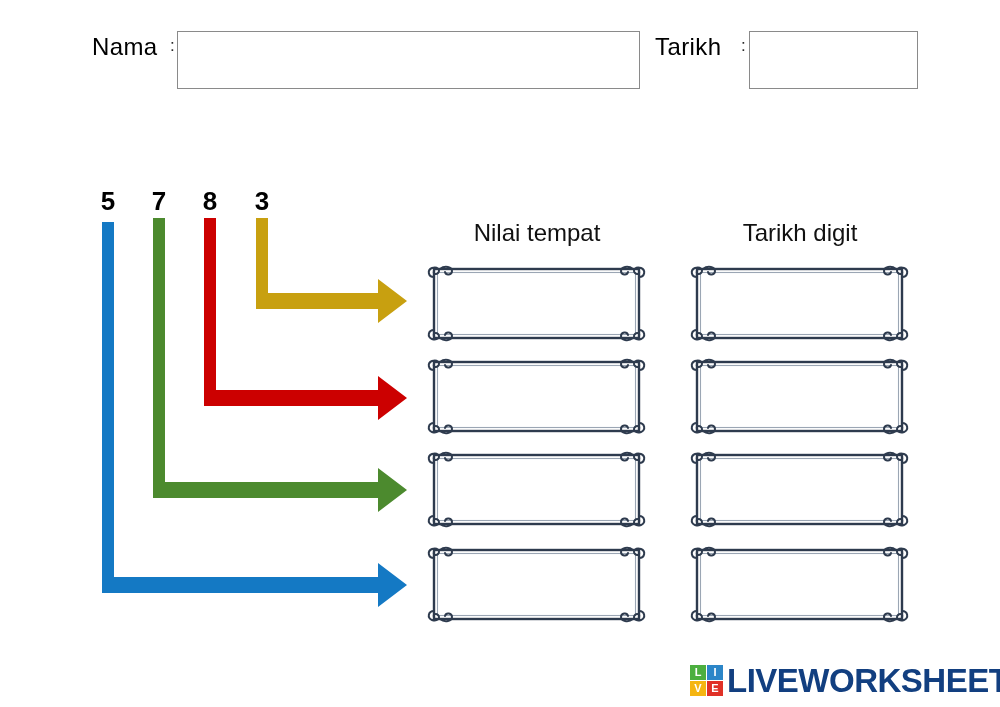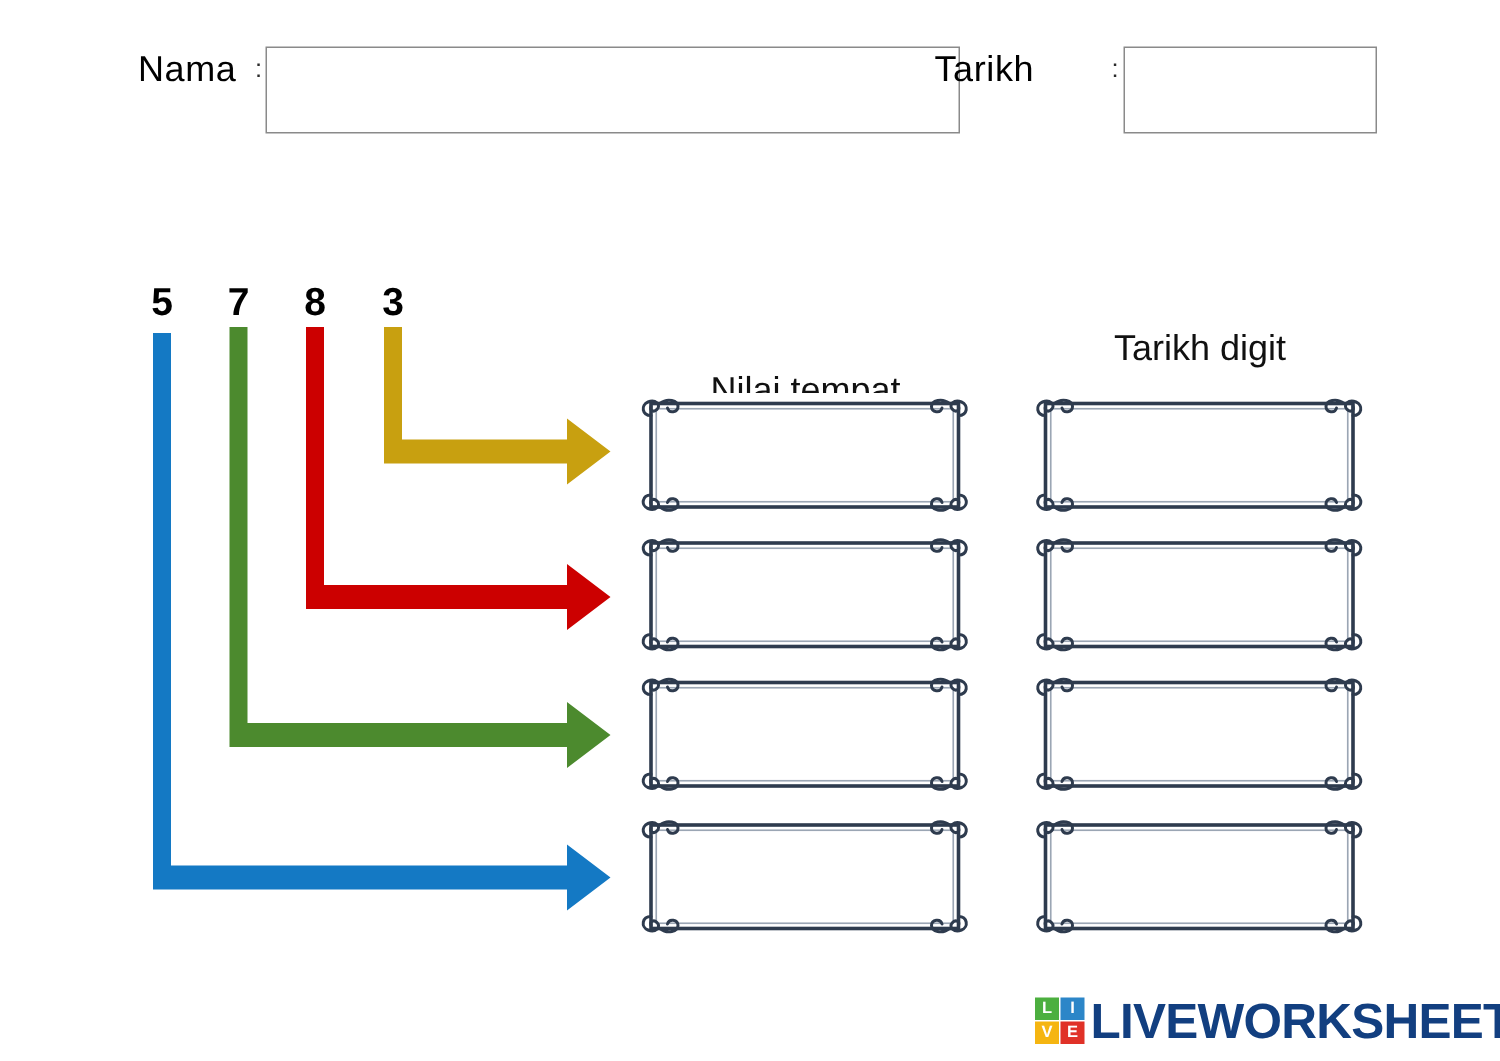--- a/index.html
+++ b/index.html
@@ -164,33 +164,33 @@
 <body>
 
 <div class="sheet">
 
   <div class="hdr-label" style="left:92px; top:33px;">Nama</div>
   <div class="hdr-colon" style="left:170px; top:36px;">:</div>
   <div class="hdr-box" style="left:177px; top:31px; width:463px; height:58px;">
     <input type="text" value="" placeholder="" style="">
   </div>
 
-  <div class="hdr-label" style="left:623px; top:33px;">Tarikh</div>
+  <div class="hdr-label" style="left:655px; top:33px;">Tarikh</div>
   <div class="hdr-colon" style="left:741px; top:36px;">:</div>
   <div class="hdr-box" style="left:749px; top:31px; width:169px; height:58px;">
     <input type="text" value="" placeholder="" style="">
   </div>
 
 
   <div class="digit" style="left:108px; top:186px;">5</div>
   <div class="digit" style="left:159px; top:186px;">7</div>
   <div class="digit" style="left:210px; top:186px;">8</div>
   <div class="digit" style="left:262px; top:186px;">3</div>
 
-  <div class="col-head" style="left:537px; top:219px;margin-top:28px;">Nilai tempat</div>
+  <div class="col-head" style="left:537px; top:219px;">Nilai tempat</div>
   <div class="col-head" style="left:800px; top:219px;">Tarikh digit</div>
 
   <svg class="arrow-layer" viewBox="0 0 1000 707">
 
     <g>
       <path d="M256,218 H268 V293 H378 V279 L407,301 L378,323 V309 H256 Z" fill="#C8A010"></path>
     </g>
 
     <g>
       <path d="M204,218 H216 V390 H378 V376 L407,398 L378,420 V406 H204 Z" fill="#CC0000"></path>

